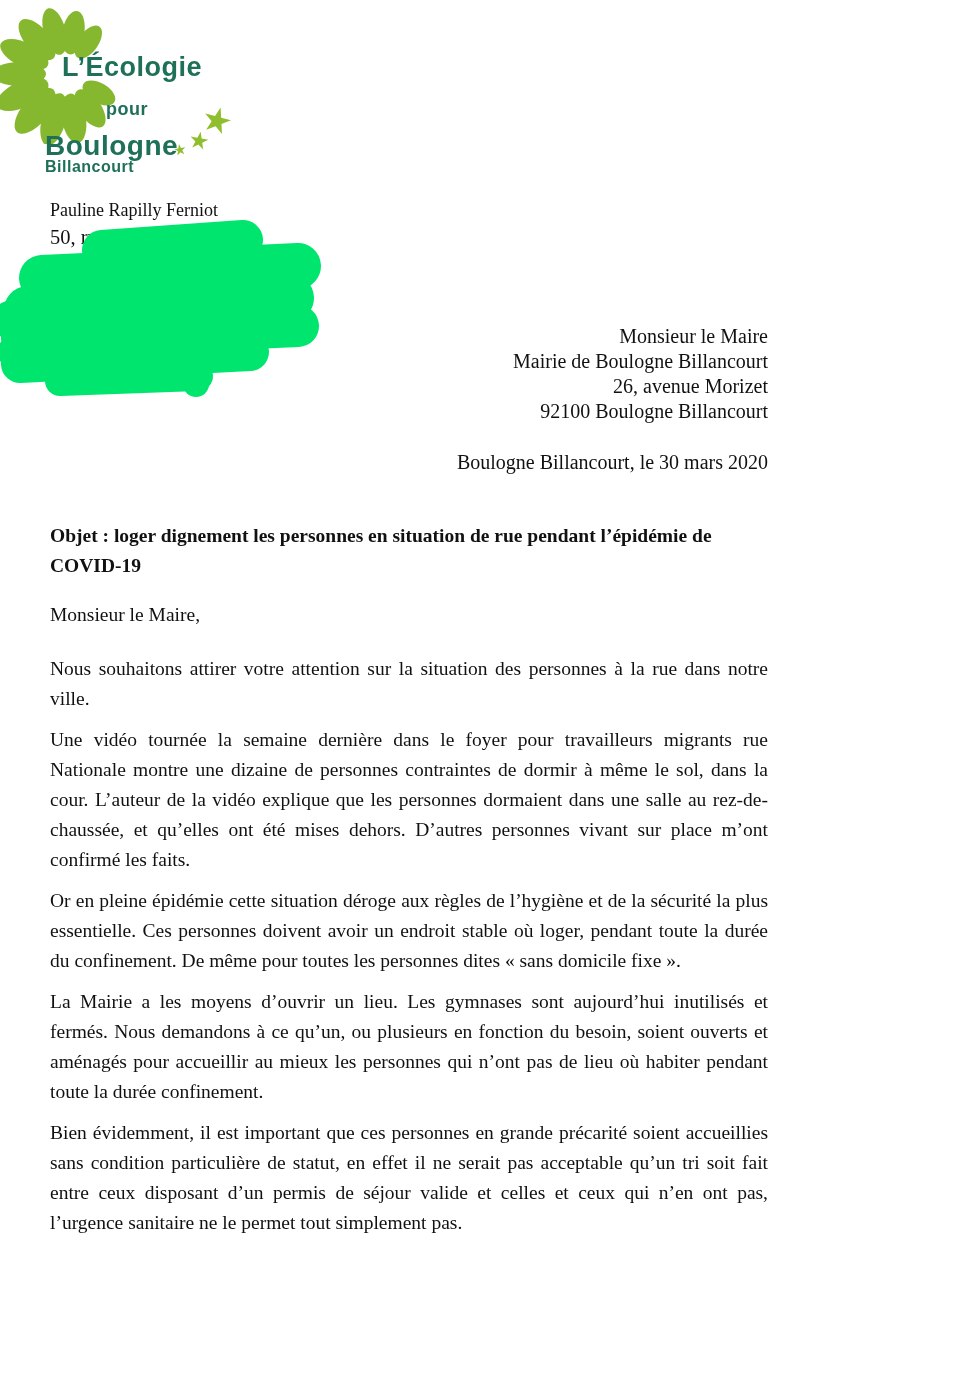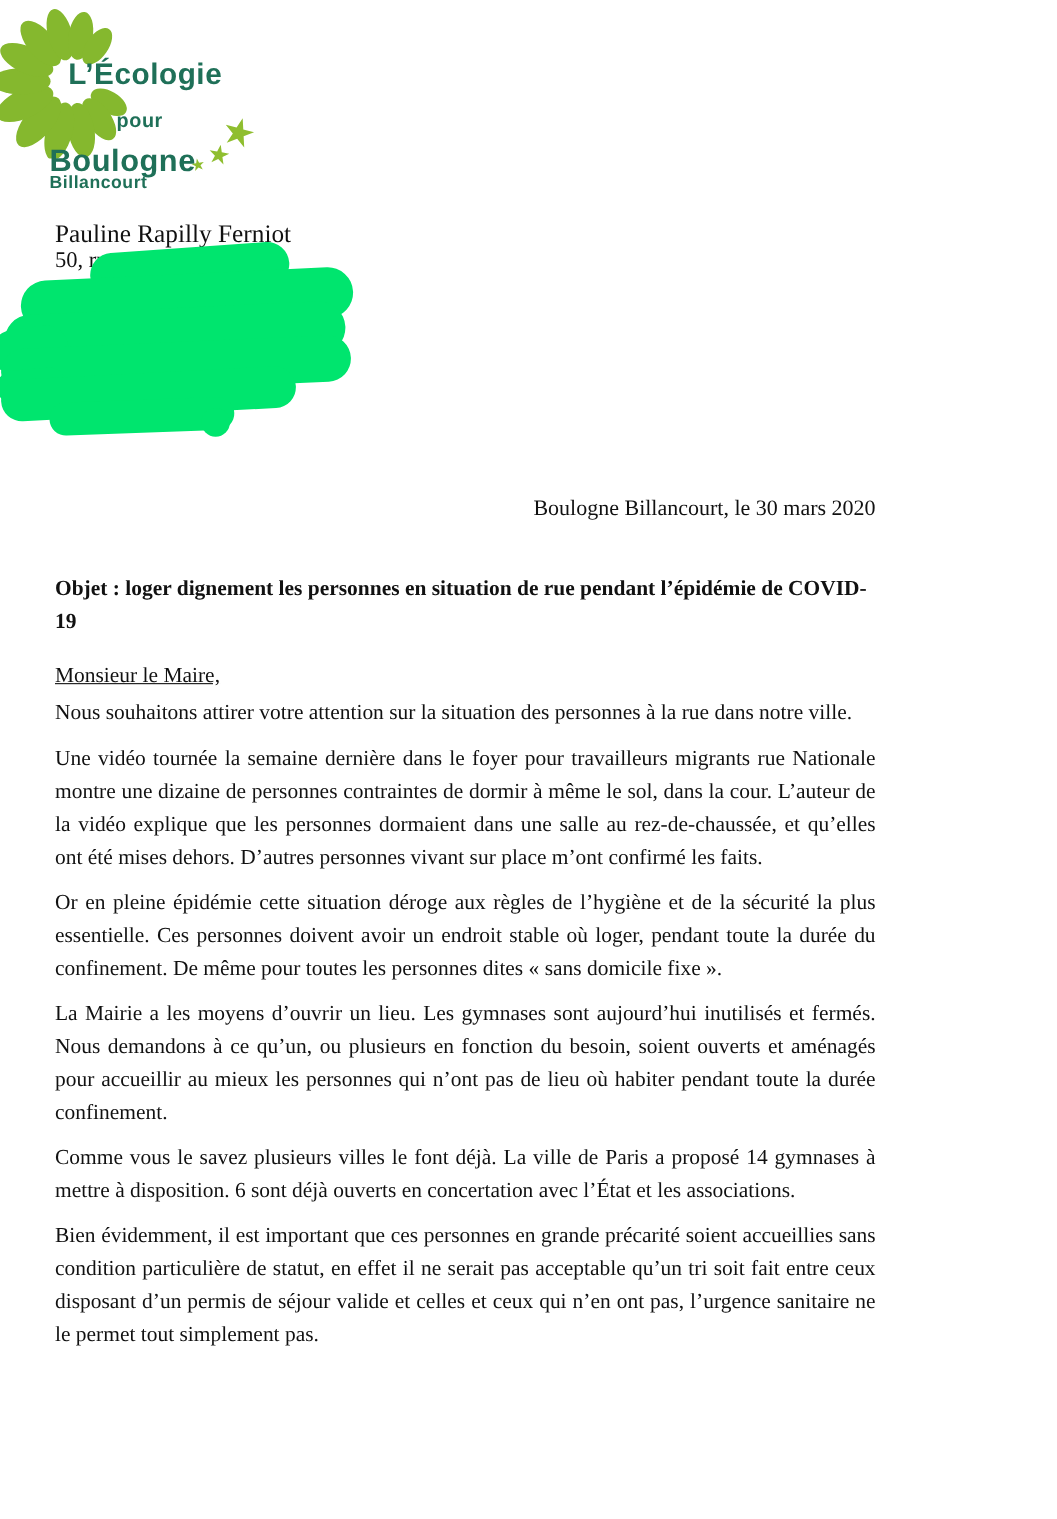--- a/index.html
+++ b/index.html
@@ -11,41 +11,40 @@
     --page-bg:#ffffff;
   }
   html,body{margin:0;padding:0;background:#fff;}
   .page{
     position:relative;
     width:789px;height:1381px;
     background:var(--page-bg);
     overflow:hidden;
     font-family:"Liberation Serif", serif;
     color:var(--text-black);
-    padding-left:28px;
   }
   
   .flower-svg{position:absolute;left:-4px;top:4px;}
   .petal{fill:var(--logo-leaf-green);}
   .logo-text{
     position:absolute;
     font-family:"Liberation Sans", sans-serif;
     font-weight:bold;
     color:var(--logo-text-green);
     white-space:nowrap;
     letter-spacing:0.5px;
   }
   .logo-l1{left:62px;top:52px;font-size:27px;}
   .logo-l2{left:106px;top:99px;font-size:18px;}
   .logo-l3{left:45px;top:130px;font-size:28px;}
   .logo-l4{left:45px;top:158px;font-size:16px;}
   .stars-svg{position:absolute;left:166px;top:96px;}
   .star{fill:var(--star-green);}
   
-  .sender-name{position:absolute;left:50px;top:200px;font-size:23px;white-space:nowrap;}
+  .sender-name{position:absolute;left:50px;top:200px;font-size:18px;white-space:nowrap;}
   .sender-addr{position:absolute;left:50px;top:226px;font-size:20.5px;white-space:nowrap;}
   
   .scribble-svg{position:absolute;left:0;top:218px;}
   .scrib{stroke:var(--redaction-green);stroke-linecap:round;fill:none;}
   .scrib-dot{fill:var(--redaction-green);}
   
   .recipient{
     position:absolute;top:324px;right:21px;
     text-align:right;font-size:20px;line-height:25px;white-space:nowrap;
   }
@@ -53,21 +52,21 @@
     position:absolute;top:451px;right:21px;
     text-align:right;font-size:20px;white-space:nowrap;
   }
   
   .content{
     position:absolute;left:50px;right:21px;top:521px;
     font-size:19.5px;line-height:30px;
   }
   .content p{margin:0 0 11px 0;text-align:justify;}
   .content p.subject{font-weight:bold;margin-bottom:19px;text-align:left;}
-  .content p.salutation{margin-bottom:4px;text-align:left;text-decoration:underline;}
+  .content p.salutation{margin-bottom:24px;text-align:left;}
   .signature{margin-top:0;}
   .signature div{line-height:30px;text-align:left;}
 </style>
 </head>
 <body>
 
 <div class="page">
 
   <header>
     <svg class="flower-svg" width="140" height="140" viewBox="-8 -6 140 140" aria-hidden="true">
@@ -107,29 +106,34 @@
     <path class="scrib" stroke-width="46" d="M42 60 L298 48"></path>
     <path class="scrib" stroke-width="48" d="M28 92 L290 80"></path>
     <path class="scrib" stroke-width="40" d="M12 102 L42 98"></path>
     <path class="scrib" stroke-width="42" d="M22 120 L298 108"></path>
     <path class="scrib" stroke-width="30" d="M12 134 L45 131"></path>
     <path class="scrib" stroke-width="38" d="M20 146 L250 134"></path>
     <path class="scrib" stroke-width="30" d="M60 163 L198 158"></path>
     <circle class="scrib-dot" cx="196" cy="166" r="13"></circle>
   </svg>
 
+  <div class="recipient">
+    <div>Monsieur le Maire</div>
+    <div>Mairie de Boulogne Billancourt</div>
+    <div>26, avenue Morizet</div>
+    <div>92100 Boulogne Billancourt</div>
+  </div>
 
   <div class="dateline">Boulogne Billancourt, le 30 mars 2020</div>
 
   <main class="content">
     <p class="subject">Objet : loger dignement les personnes en situation de rue pendant l’épidémie de COVID-19</p>
     <p class="salutation">Monsieur le Maire,</p>
     <p>Nous souhaitons attirer votre attention sur la situation des personnes à la rue dans notre ville.</p>
     <p>Une vidéo tournée la semaine dernière dans le foyer pour travailleurs migrants rue Nationale montre une dizaine de personnes contraintes de dormir à même le sol, dans la cour. L’auteur de la vidéo explique que les personnes dormaient dans une salle au rez-de-chaussée, et qu’elles ont été mises dehors. D’autres personnes vivant sur place m’ont confirmé les faits.</p>
     <p>Or en pleine épidémie cette situation déroge aux règles de l’hygiène et de la sécurité la plus essentielle. Ces personnes doivent avoir un endroit stable où loger, pendant toute la durée du confinement. De même pour toutes les personnes dites «&nbsp;sans domicile fixe&nbsp;».</p>
     <p>La Mairie a les moyens d’ouvrir un lieu. Les gymnases sont aujourd’hui inutilisés et fermés. Nous demandons à ce qu’un, ou plusieurs en fonction du besoin, soient ouverts et aménagés pour accueillir au mieux les personnes qui n’ont pas de lieu où habiter pendant toute la durée confinement.</p>
-    <p>Comme vous le savez plusieurs villes le font déjà. La ville de Paris a proposé 14 gymnases à mettre à disposition. 6 sont déjà ouverts en concertation avec l’État et les associations.</p>
     <p>Bien évidemment, il est important que ces personnes en grande précarité soient accueillies sans condition particulière de statut, en effet il ne serait pas acceptable qu’un tri soit fait entre ceux disposant d’un permis de séjour valide et celles et ceux qui n’en ont pas, l’urgence sanitaire ne le permet tout simplement pas.</p>
     <div class="signature">
     </div>
   </main>
 
 </div>
 
 </body></html>

